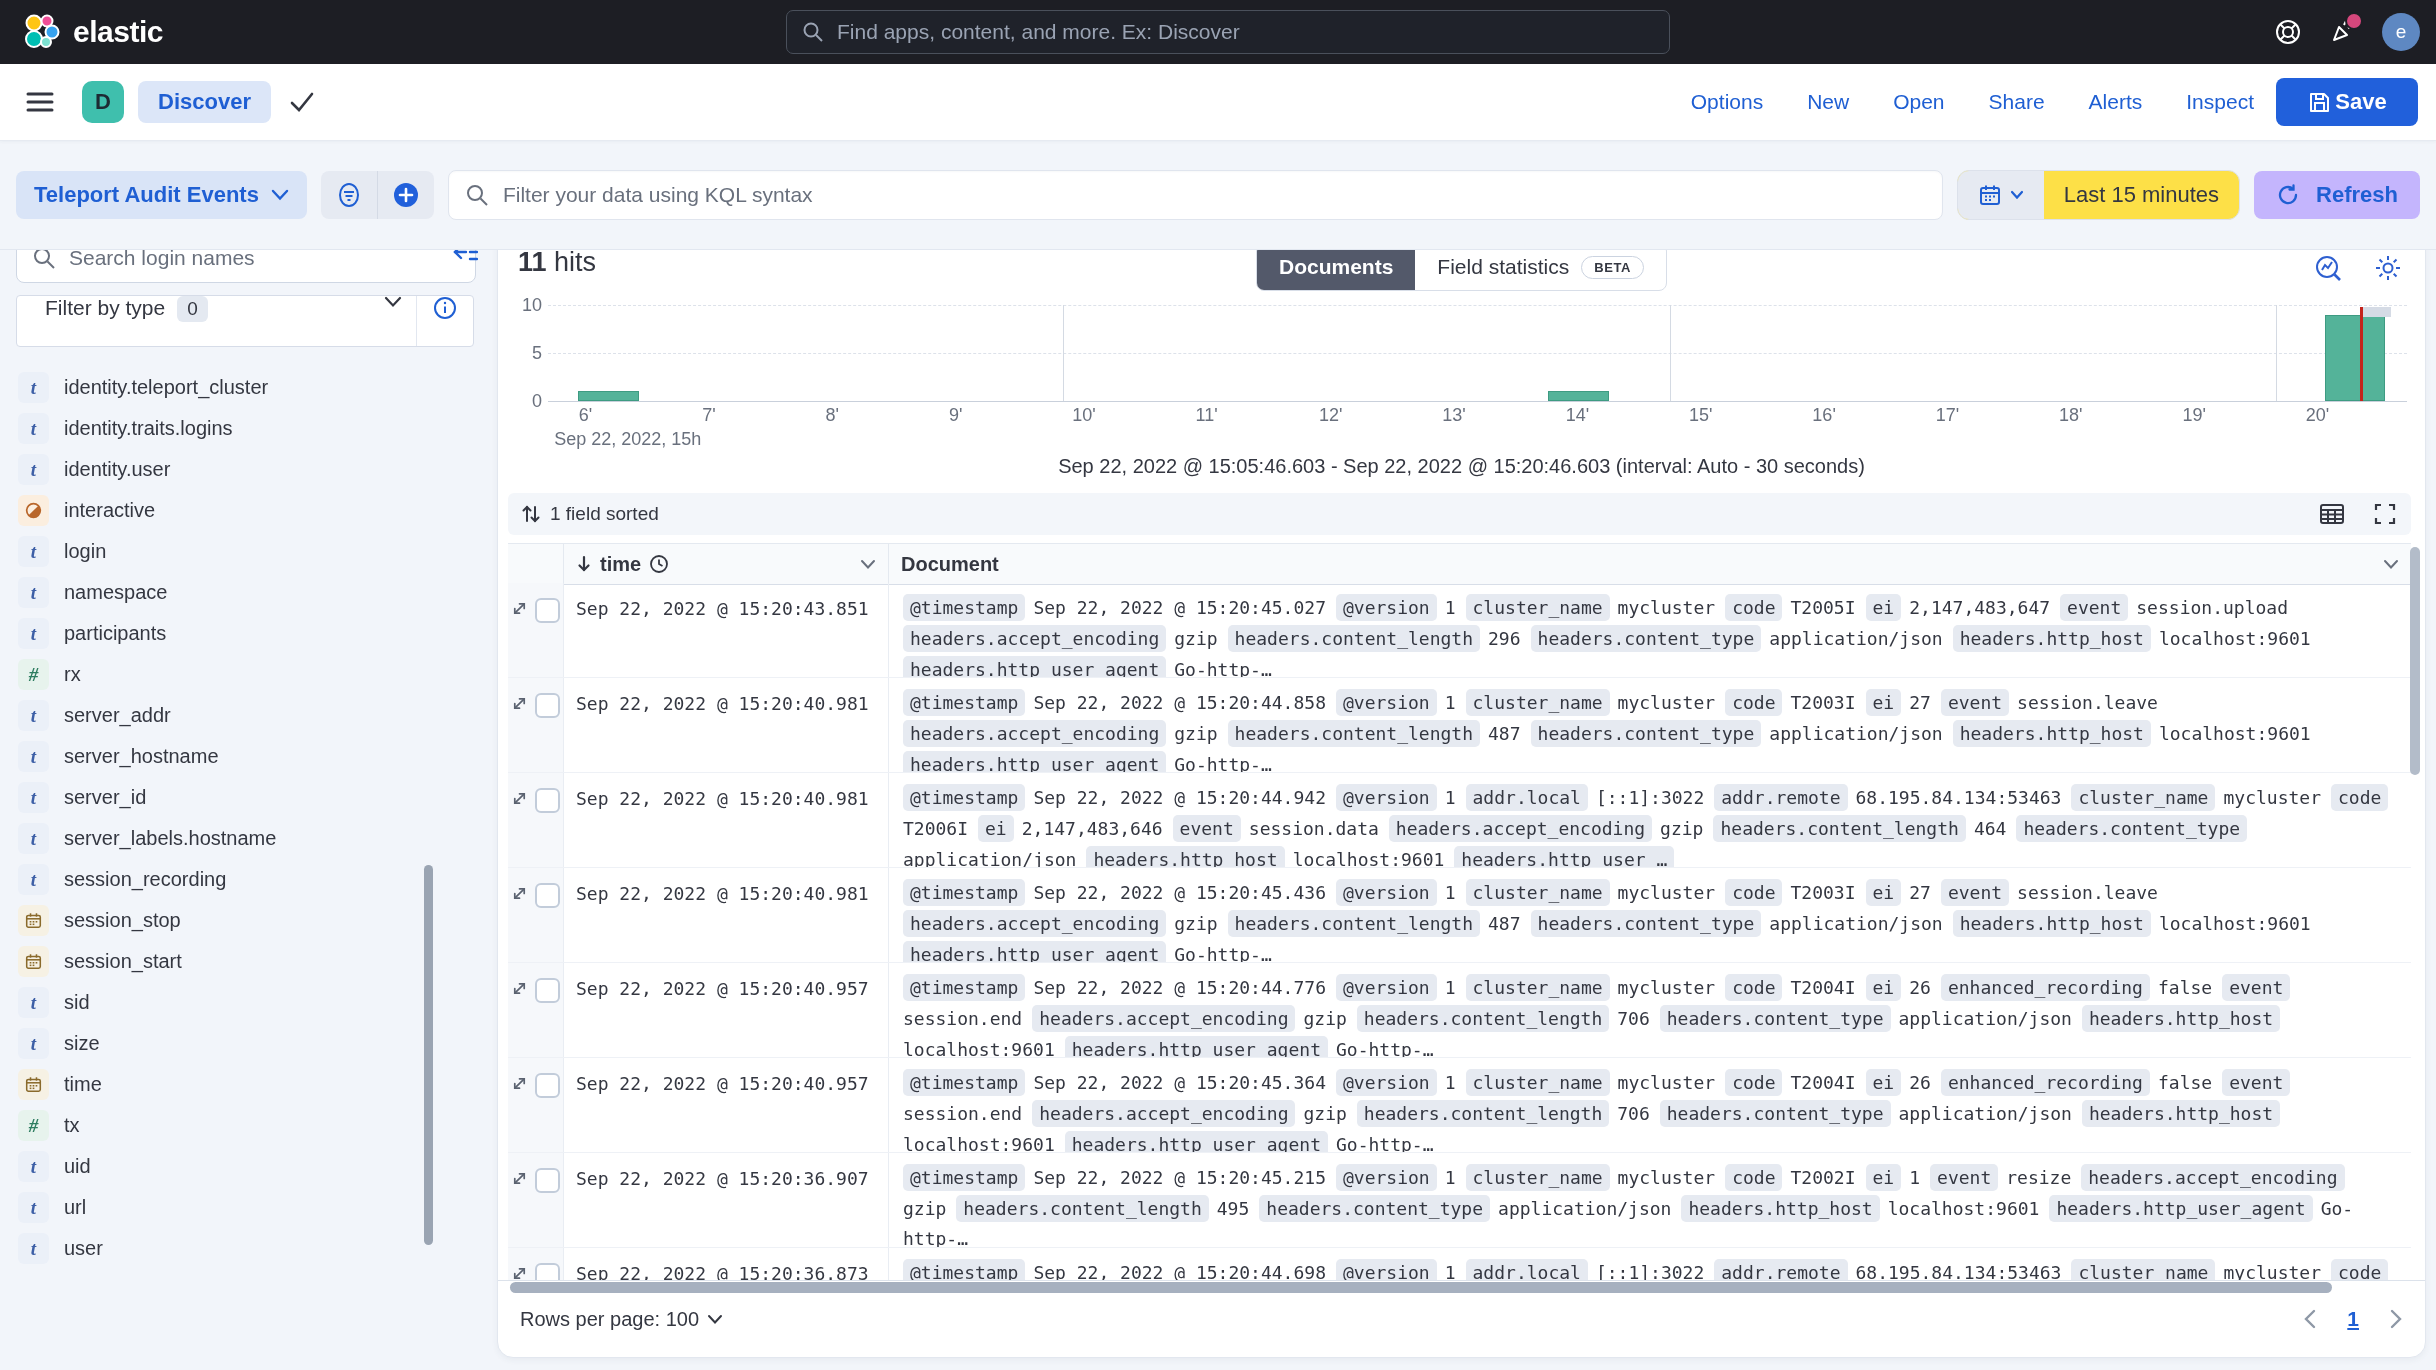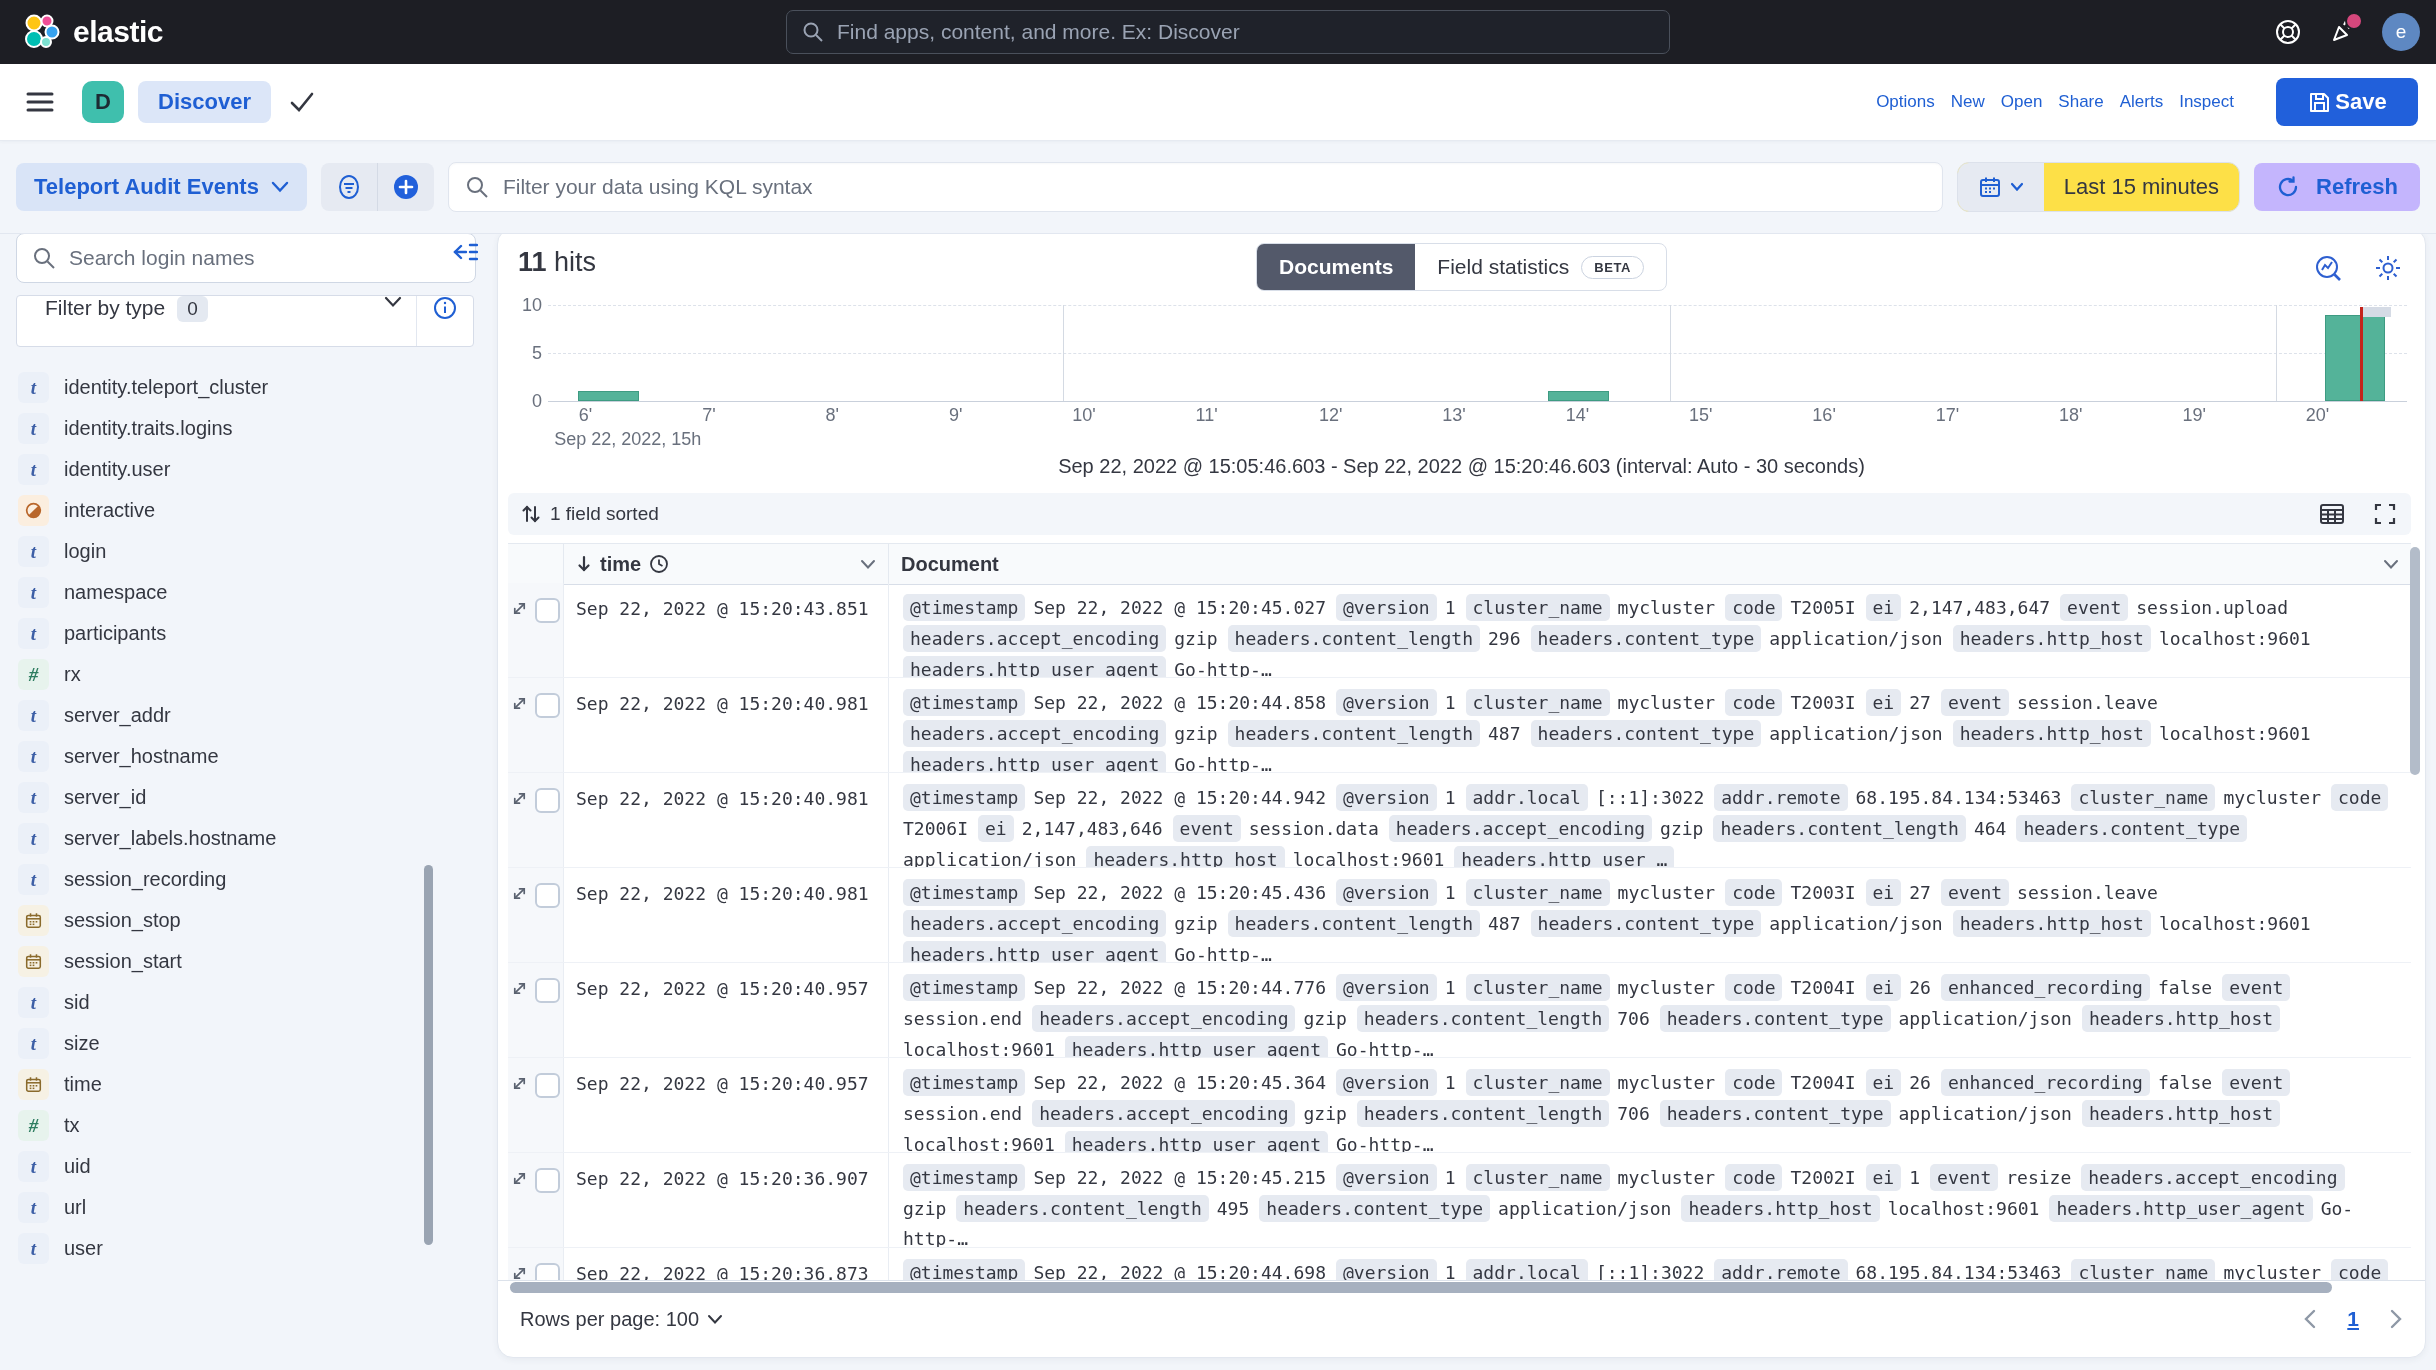--- a/index.html
+++ b/index.html
@@ -20,28 +20,28 @@
 
   
   .appbar{position:absolute;left:0;top:64px;right:0;height:76px;background:#fff;border-bottom:1px solid #E6EAF1;
           display:flex;align-items:center;z-index:20;box-shadow:0 1px 3px rgba(60,70,100,.05)}
   .burger{margin-left:26px;color:#343741}
   .space-badge{margin-left:28px;width:42px;height:42px;border-radius:10px;background:#3FBFAD;color:#1D2A33;
                display:flex;align-items:center;justify-content:center;font-size:22px;font-weight:700}
   .crumb-pill{margin-left:14px;height:42px;padding:0 20px;border-radius:8px;background:#DCE6F8;color:#1F5FD3;
               display:flex;align-items:center;font-size:22px;font-weight:600}
   .crumb-check{margin-left:18px;color:#343741}
-  .app-menu{margin-left:auto;display:flex;align-items:center;gap:16px;font-size:17px;color:#1F5FD3;margin-right:42px}
+  .app-menu{margin-left:auto;display:flex;align-items:center;gap:44px;font-size:21px;color:#1F5FD3;margin-right:22px}
   .menu-link{cursor:pointer}
   .save-btn{margin-right:18px;height:48px;min-width:142px;border-radius:8px;background:#2160DB;color:#fff;
             display:flex;align-items:center;justify-content:center;gap:4px;font-size:22px;font-weight:600}
 
   
   .querybar{position:absolute;left:0;top:140px;right:0;height:77px;background:#F2F5FA;border-bottom:1px solid #E2E7F0;
-            display:flex;align-items:center;padding:8px 16px;gap:14px;z-index:10}
+            display:flex;align-items:center;padding:16px 16px;gap:14px;z-index:10}
   .dataview-btn{height:48px;padding:0 18px;border-radius:8px;background:#D9E4F7;color:#1F5FD3;font-weight:700;font-size:22px;
                 display:flex;align-items:center;gap:12px}
   .filter-group{height:48px;border-radius:8px;background:#E6EAF2;display:flex;align-items:center}
   .filter-group .seg{width:56px;height:48px;display:flex;align-items:center;justify-content:center}
   .filter-group .sep{width:1px;height:48px;background:#D4DAE5}
   .kql{flex:1;height:48px;background:#fff;border:1px solid #E0E5EE;border-radius:8px;display:flex;align-items:center;
        gap:14px;padding:0 16px;color:#69707D;font-size:21px;box-shadow:inset 0 1px 2px rgba(60,70,100,.04)}
   .dategroup{height:48px;border:1px solid #DCE1EB;border-radius:12px;background:#fde047;display:flex;align-items:center;overflow:hidden}
   .date-cal{width:86px;height:48px;background:#E6EAF2;display:flex;align-items:center;justify-content:center;gap:8px;color:#1F5FD3}
   .date-label{padding:0 20px;font-size:22px;color:#343741}

